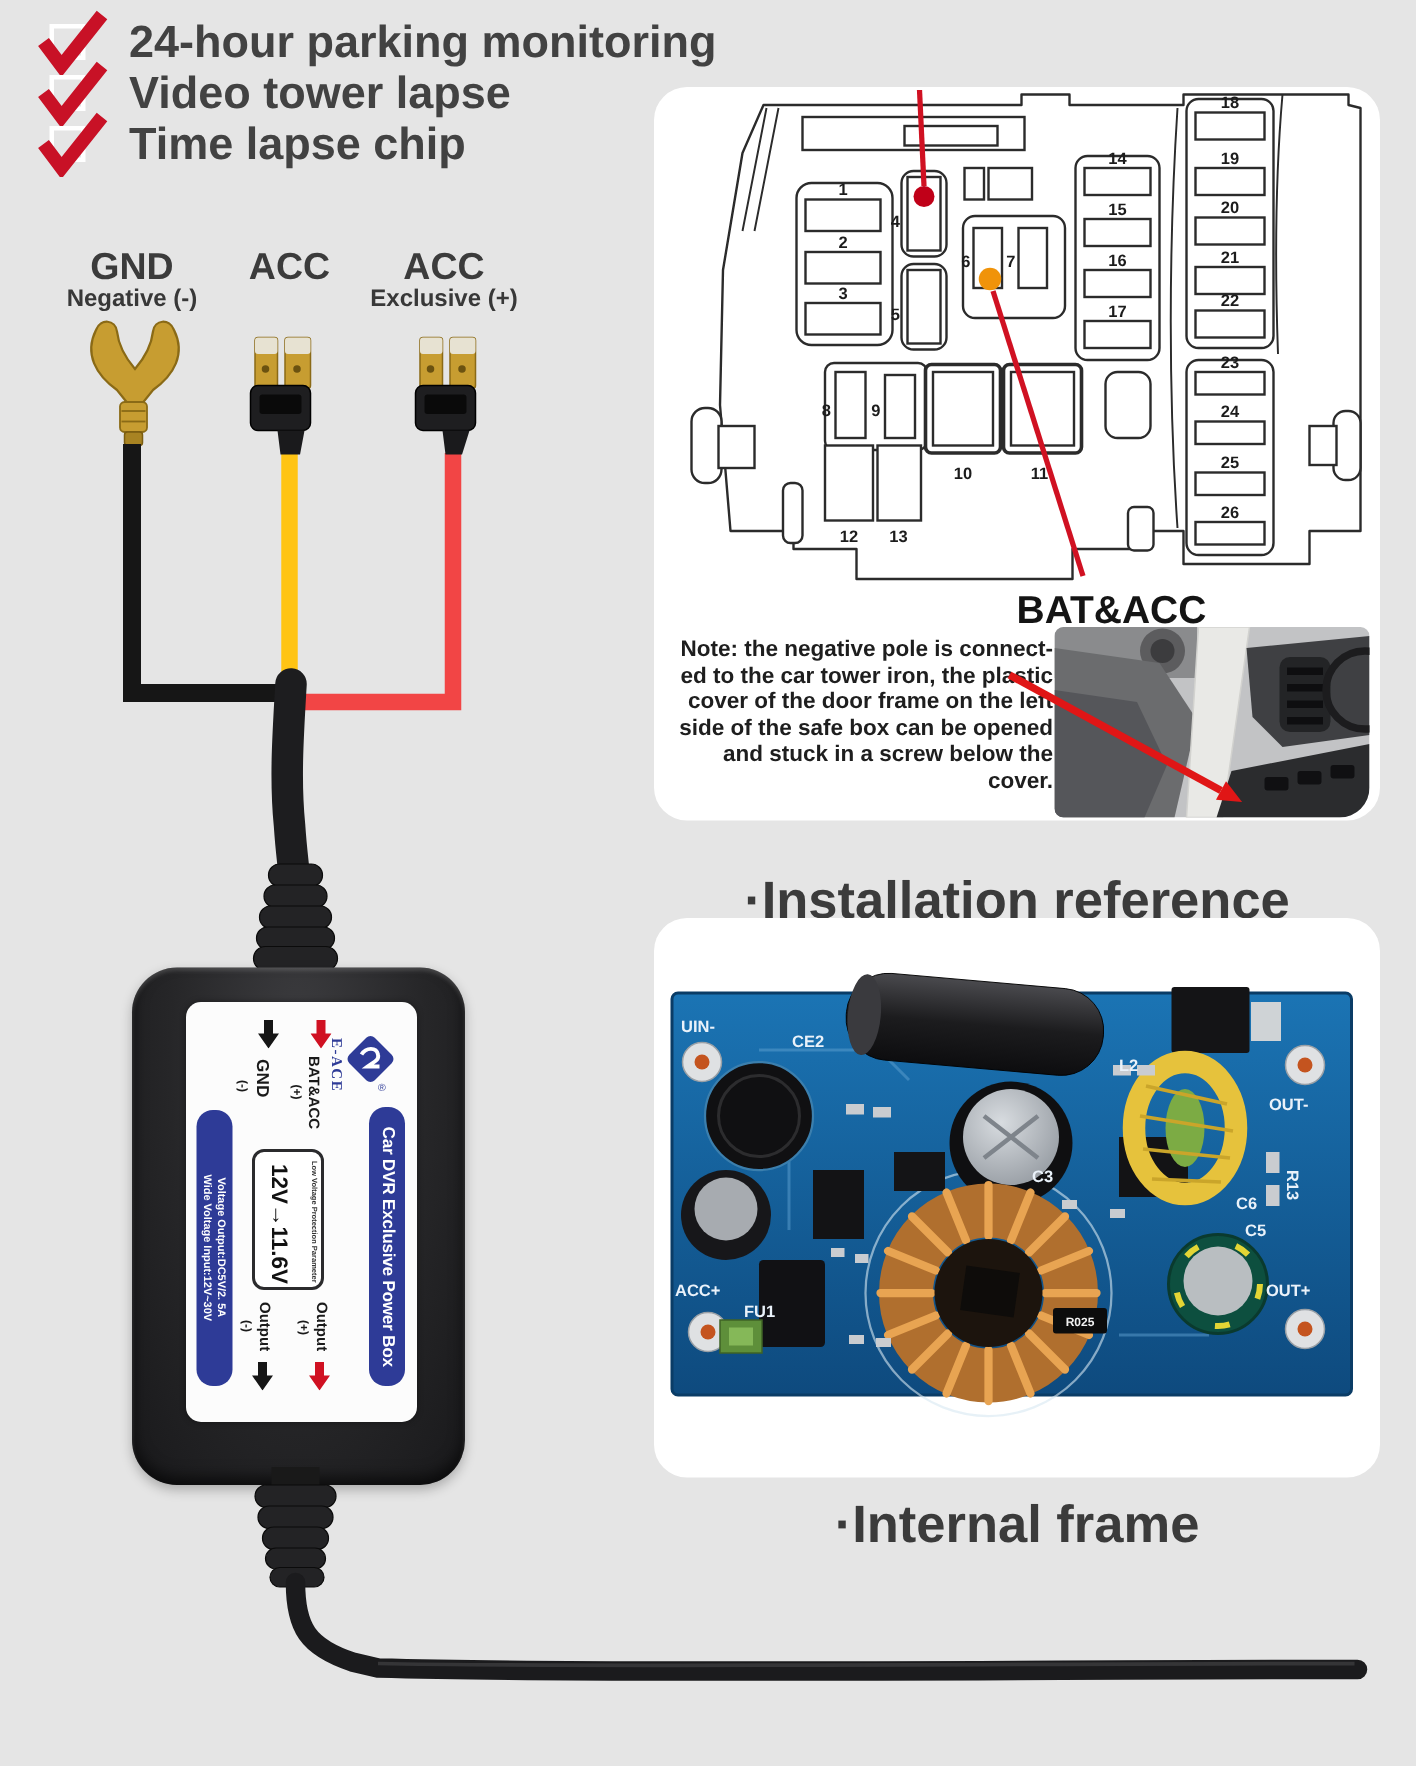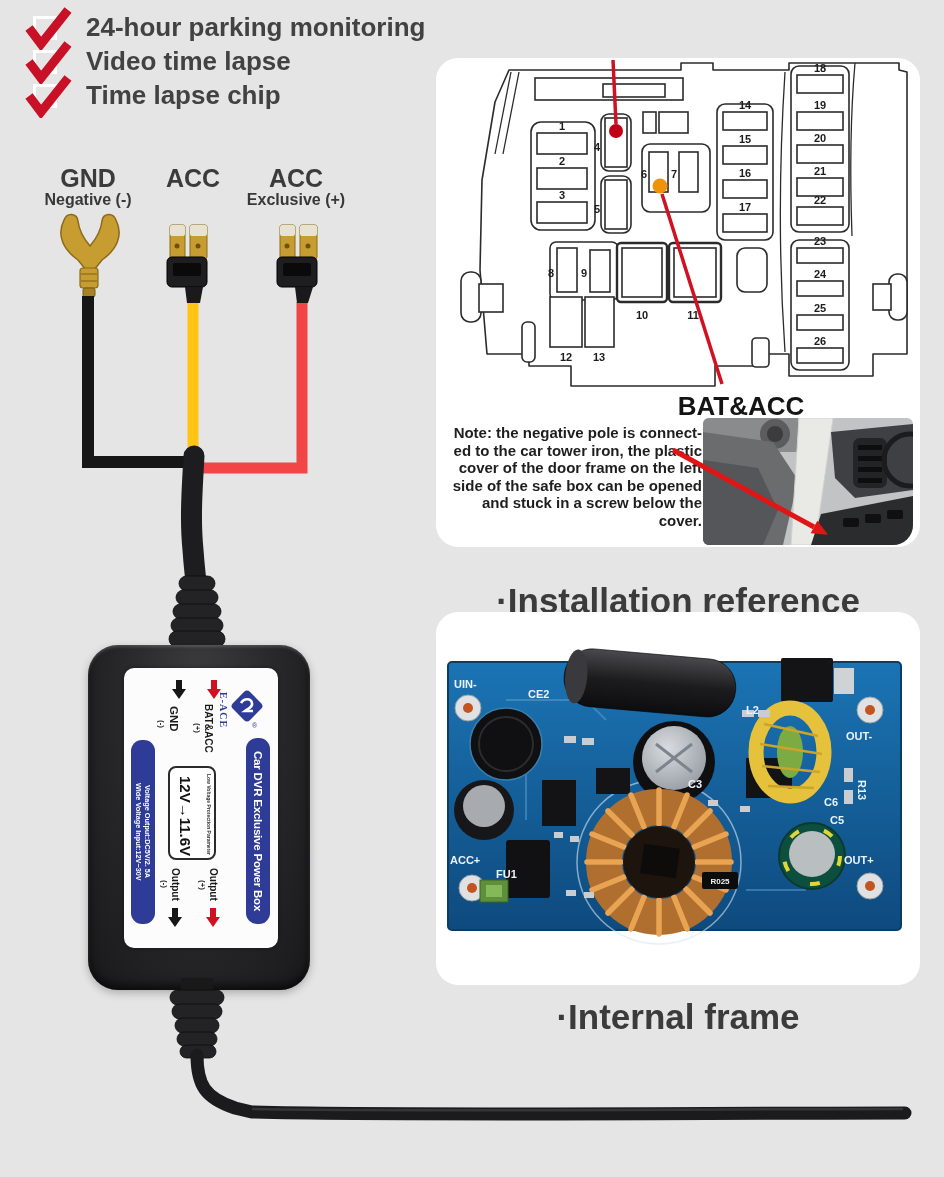--- a/index.html
+++ b/index.html
@@ -4,21 +4,21 @@
 <style>
   * { margin:0; padding:0; box-sizing:border-box; }
   html,body { width:944px; height:1177px; }
   body { font-family:"Liberation Sans", sans-serif; background:#e5e5e5; position:relative; overflow:hidden; }
   .abs { position:absolute; }
 
   
   .feature-item { position:absolute; left:24px; height:40px; }
   .feature-box { position:absolute; left:9px; top:4px; width:24px; height:24px; border:3px solid #ffffff; background:transparent; }
   .feature-check { position:absolute; left:0; top:-6px; }
-  .feature-label { position:absolute; left:62px; top:0px; font-size:26px; font-weight:600; color:#424242; white-space:nowrap; }
+  .feature-label { position:absolute; left:62px; top:0px; font-size:30px; font-weight:600; color:#424242; white-space:nowrap; }
 
   
   .term-label { position:absolute; font-size:25px; font-weight:700; color:#3b3b3b; text-align:center; transform:translateX(-50%); }
   .term-sub   { position:absolute; font-size:16px; font-weight:700; color:#383838; text-align:center; transform:translateX(-50%); white-space:nowrap; }
 
   
   .card { position:absolute; left:436px; width:484px; background:#ffffff; border-radius:22px; }
   #card-install { top:58px; height:489px; }
   #card-chip { top:612px; height:373px; }
   .section-heading { position:absolute; left:436px; width:484px; text-align:center; font-size:35px; font-weight:600; color:#3b3b3b; }
@@ -60,21 +60,21 @@
     <svg class="feature-check" width="48" height="44" viewBox="0 0 48 44">
       <path d="M5 22 L17 38 L44 4" fill="none" stroke="#c81126" stroke-width="9"></path>
     </svg>
     <span class="feature-label">24-hour parking monitoring</span>
   </div>
   <div class="feature-item" style="top:46px;">
     <span class="feature-box"></span>
     <svg class="feature-check" width="48" height="44" viewBox="0 0 48 44">
       <path d="M5 22 L17 38 L44 4" fill="none" stroke="#c81126" stroke-width="9"></path>
     </svg>
-    <span class="feature-label">Video time lapse</span>
+    <span class="feature-label">Video tower lapse</span>
   </div>
   <div class="feature-item" style="top:80px;">
     <span class="feature-box"></span>
     <svg class="feature-check" width="48" height="44" viewBox="0 0 48 44">
       <path d="M5 22 L17 38 L44 4" fill="none" stroke="#c81126" stroke-width="9"></path>
     </svg>
     <span class="feature-label">Time lapse chip</span>
   </div>
 </div>
 

